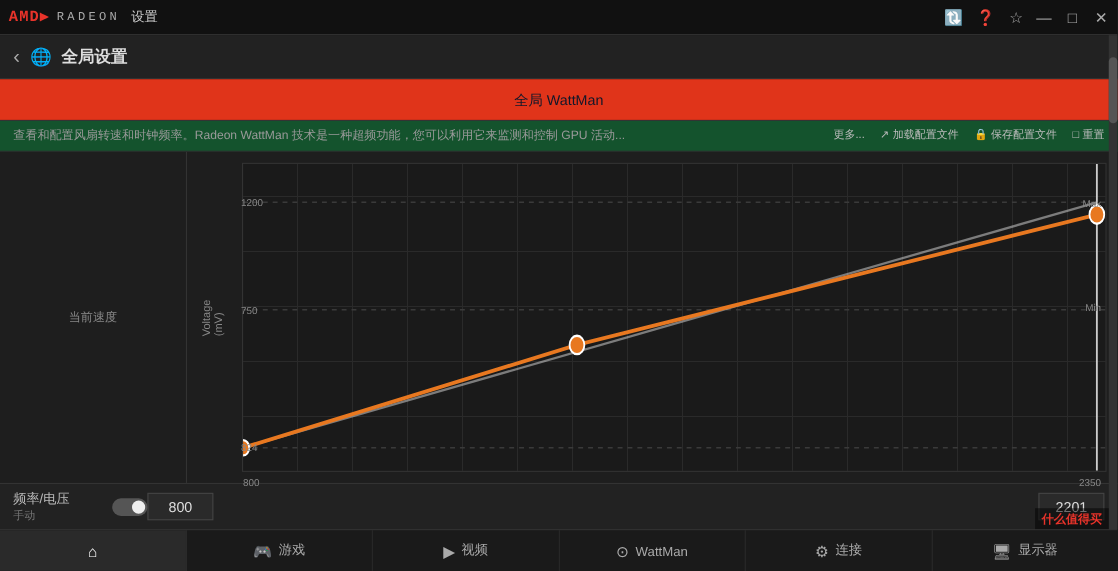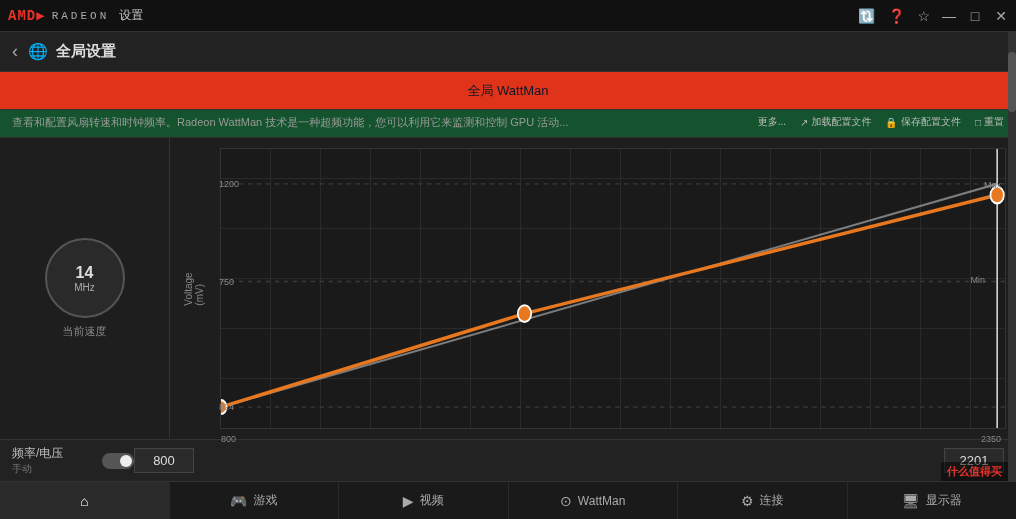--- a/index.html
+++ b/index.html
@@ -388,24 +388,20 @@
     <span class="infobar-action">
       <span>□</span>
       <span>重置</span>
     </span>
   </div>
 </div>
 
 <div id="main">
 
   <div id="left-panel">
-    <div class="speed-circle">
-      <span class="speed-value">14</span>
-      <span class="speed-unit">MHz</span>
-    </div>
     <span class="speed-label">当前速度</span>
   </div>
 
   <div id="chart-area">
     <div class="chart-wrapper" id="chart-wrapper">
 
       <div class="chart-y-label" style="left:-44px;top:50%;transform:translateY(-50%) rotate(-90deg);font-size:10px;color:#888;position:absolute;white-space:nowrap;">Voltage<br>(mV)</div>
 
       <svg class="chart-svg" viewBox="0 0 700 200" preserveAspectRatio="none">
 
@@ -422,21 +418,21 @@
         <circle cx="0" cy="185" r="5" fill="#e87820" stroke="#fff" stroke-width="1.5"></circle>
         <circle cx="271" cy="118" r="6" fill="#e87820" stroke="#fff" stroke-width="1.5"></circle>
         <circle cx="693" cy="33" r="6" fill="#e87820" stroke="#fff" stroke-width="1.5"></circle>
       </svg>
 
       <div style="position:absolute;left:-2px;top:calc(25/200*100%);transform:translateY(-50%);font-size:9px;color:#888;">1200</div>
       <div style="position:absolute;left:-2px;top:calc(95/200*100%);transform:translateY(-50%);font-size:9px;color:#888;">750</div>
       <div style="position:absolute;left:-2px;top:calc(185/200*100%);transform:translateY(-50%);font-size:9px;color:#888;">824</div>
 
       <div style="position:absolute;right:4px;top:calc(22/200*100%);font-size:9px;color:#888;">Max</div>
-      <div style="position:absolute;right:20px;top:calc(90/200*100%);font-size:9px;color:#888;">Min</div>
+      <div style="position:absolute;right:4px;top:calc(90/200*100%);font-size:9px;color:#888;">Min</div>
 
       <div style="position:absolute;bottom:-16px;left:0;font-size:9px;color:#888;">800</div>
       <div style="position:absolute;bottom:-16px;right:4px;font-size:9px;color:#888;margin-top:40px;">2350</div>
     </div>
   </div>
 </div>
 
 <div id="controls">
   <div class="control-left">
     <span class="control-label">频率/电压</span>

